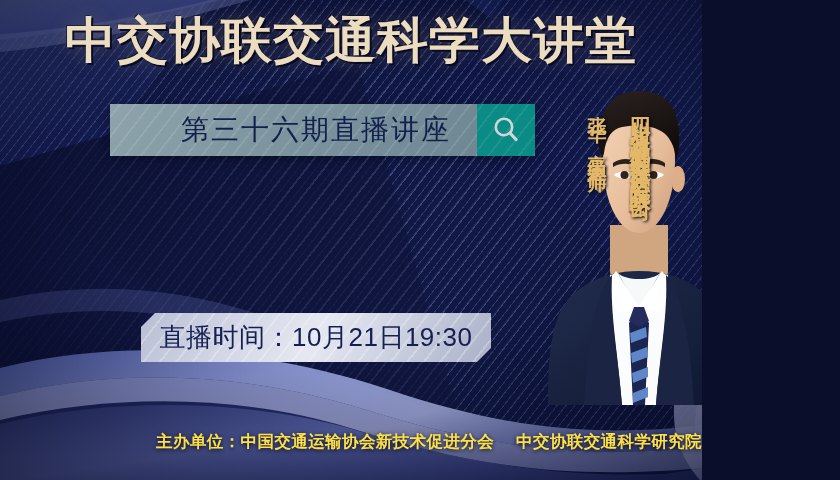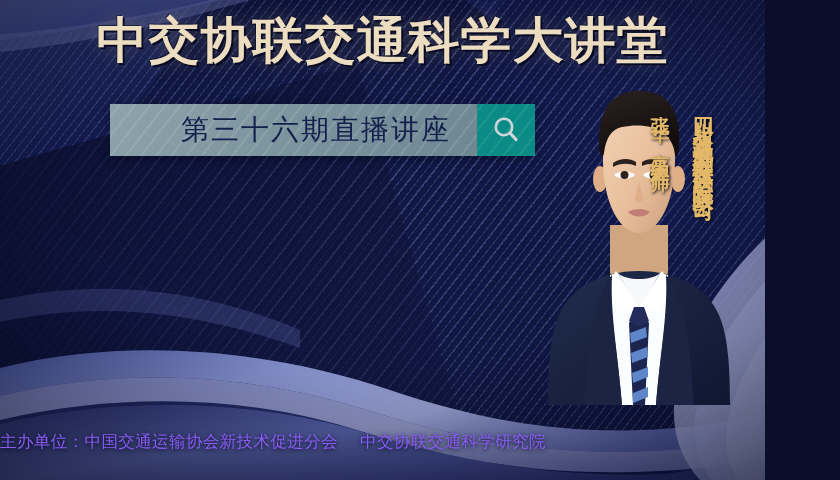--- a/index.html
+++ b/index.html
@@ -2,26 +2,27 @@
 <html><head>
 <meta charset="utf-8">
 <style>
   html, body {
     margin: 0;
     padding: 0;
     background: #0a0e2a;
   }
   #poster {
     position: relative;
-    width: 765px;
+    width: 683px;
     height: 480px;
     overflow: hidden;
     background: #0b1034;
     font-family: "Liberation Sans", "DejaVu Sans", sans-serif;
     user-select: none;
+    padding-left: 19px;
   }
 
   
   .bg-base {
     position: absolute; inset: 0;
     background:
       radial-gradient(ellipse 70% 60% at 18% 58%, #18205c 0%, rgba(12,16,54,0) 70%),
       radial-gradient(ellipse 60% 70% at 72% 30%, #1d2a6e 0%, rgba(10,14,48,0) 72%),
       linear-gradient(160deg, #2b3a79 0%, #141c4e 22%, #0c1136 55%, #090d2c 100%);
   }
@@ -237,24 +238,24 @@
     font-size: 21px;
     letter-spacing: 5px;
     font-weight: 600;
   }
 
   
   .footer {
     position: absolute;
     left: 0; right: 0;
     bottom: 27px;
-    text-align: left;
-    color: #8b5cf6;
+    text-align: right;
+    color: #fde047;
     font-size: 16.5px;
-    font-weight: 400;
+    font-weight: 700;
     letter-spacing: .4px;
     text-shadow: 0 1px 4px rgba(4,6,26,.95);
     white-space: nowrap;
   }
   .footer .gap { display: inline-block; width: 22px; }
 </style>
 </head>
 <body>
 
 <div id="poster">
@@ -392,20 +393,23 @@
       <svg width="30" height="30" viewBox="0 0 30 30">
         <circle cx="13" cy="12" r="8.2" fill="none" stroke="#cfd6d9" stroke-width="2.6"></circle>
         <line x1="19" y1="18" x2="25" y2="24.5" stroke="#cfd6d9" stroke-width="3.2" stroke-linecap="round"></line>
       </svg>
     </div>
   </div>
 
   <div class="topic">
   </div>
 
+  <div class="date-banner">
+    <span class="txt">直播时间：10月21日19:30</span>
+  </div>
 
   <div class="vtext speaker">张二华　高级工程师</div>
   <div class="vtext org">四川省公路规划勘察设计研究院有限公司</div>
 
   <div class="footer">
     <span>主办单位：</span><span>中国交通运输协会新技术促进分会</span><span class="gap"></span><span>中交协联交通科学研究院</span>
   </div>
 
 </div>
 

